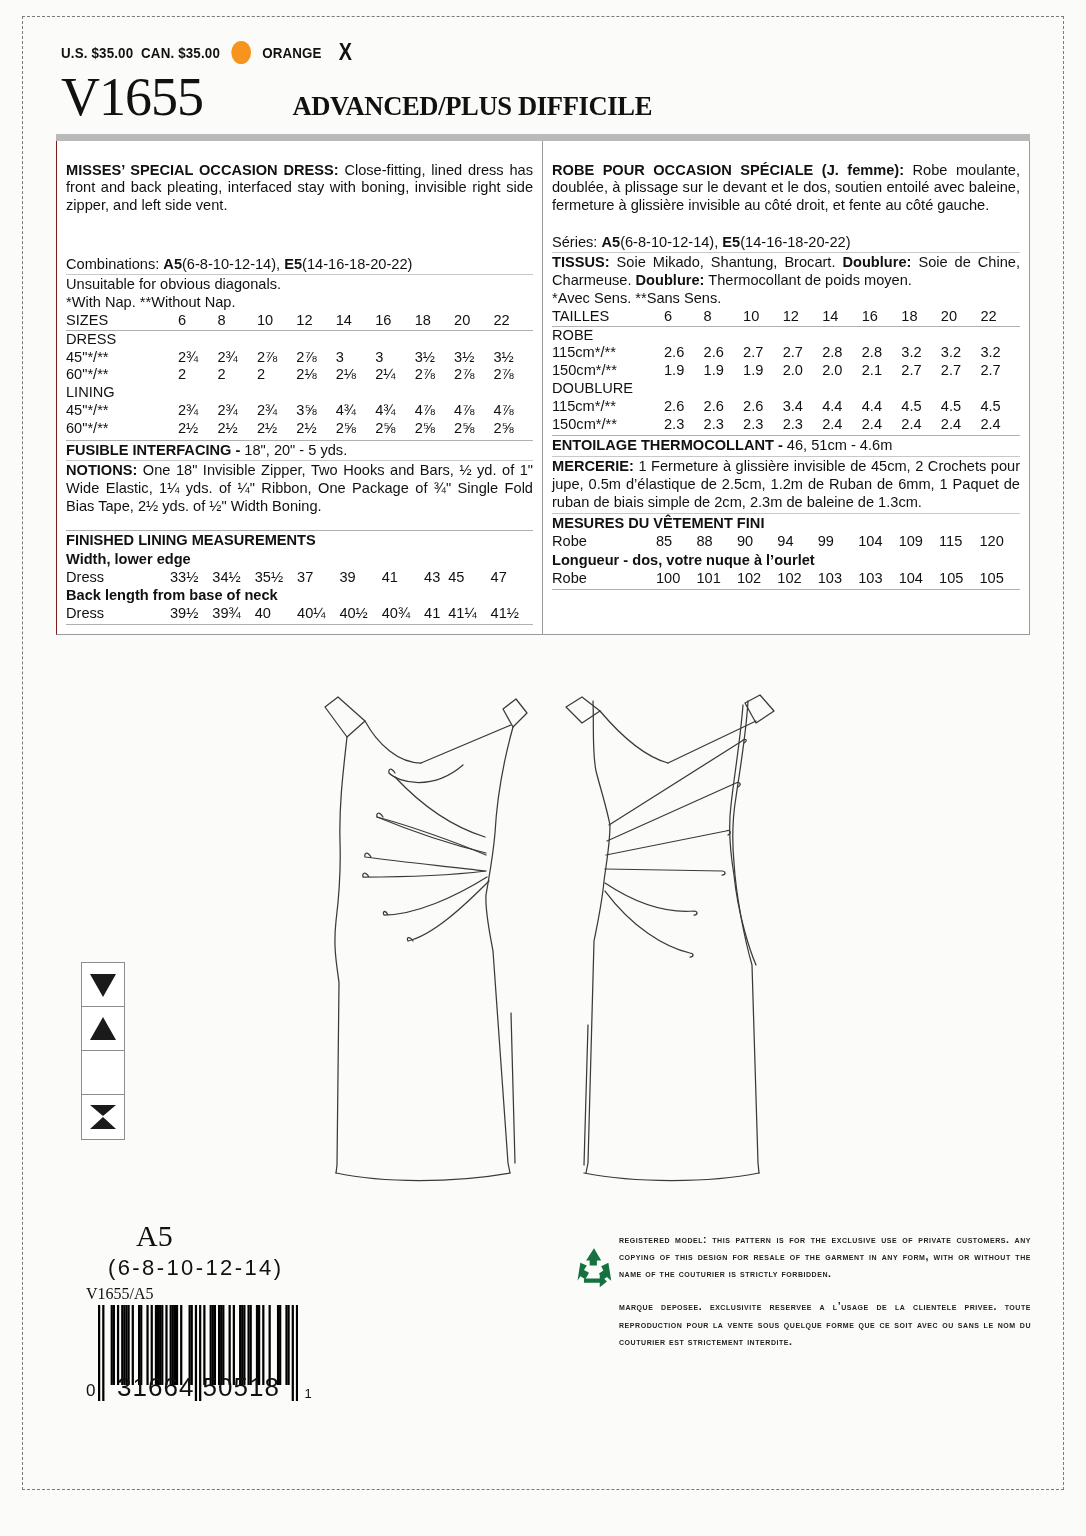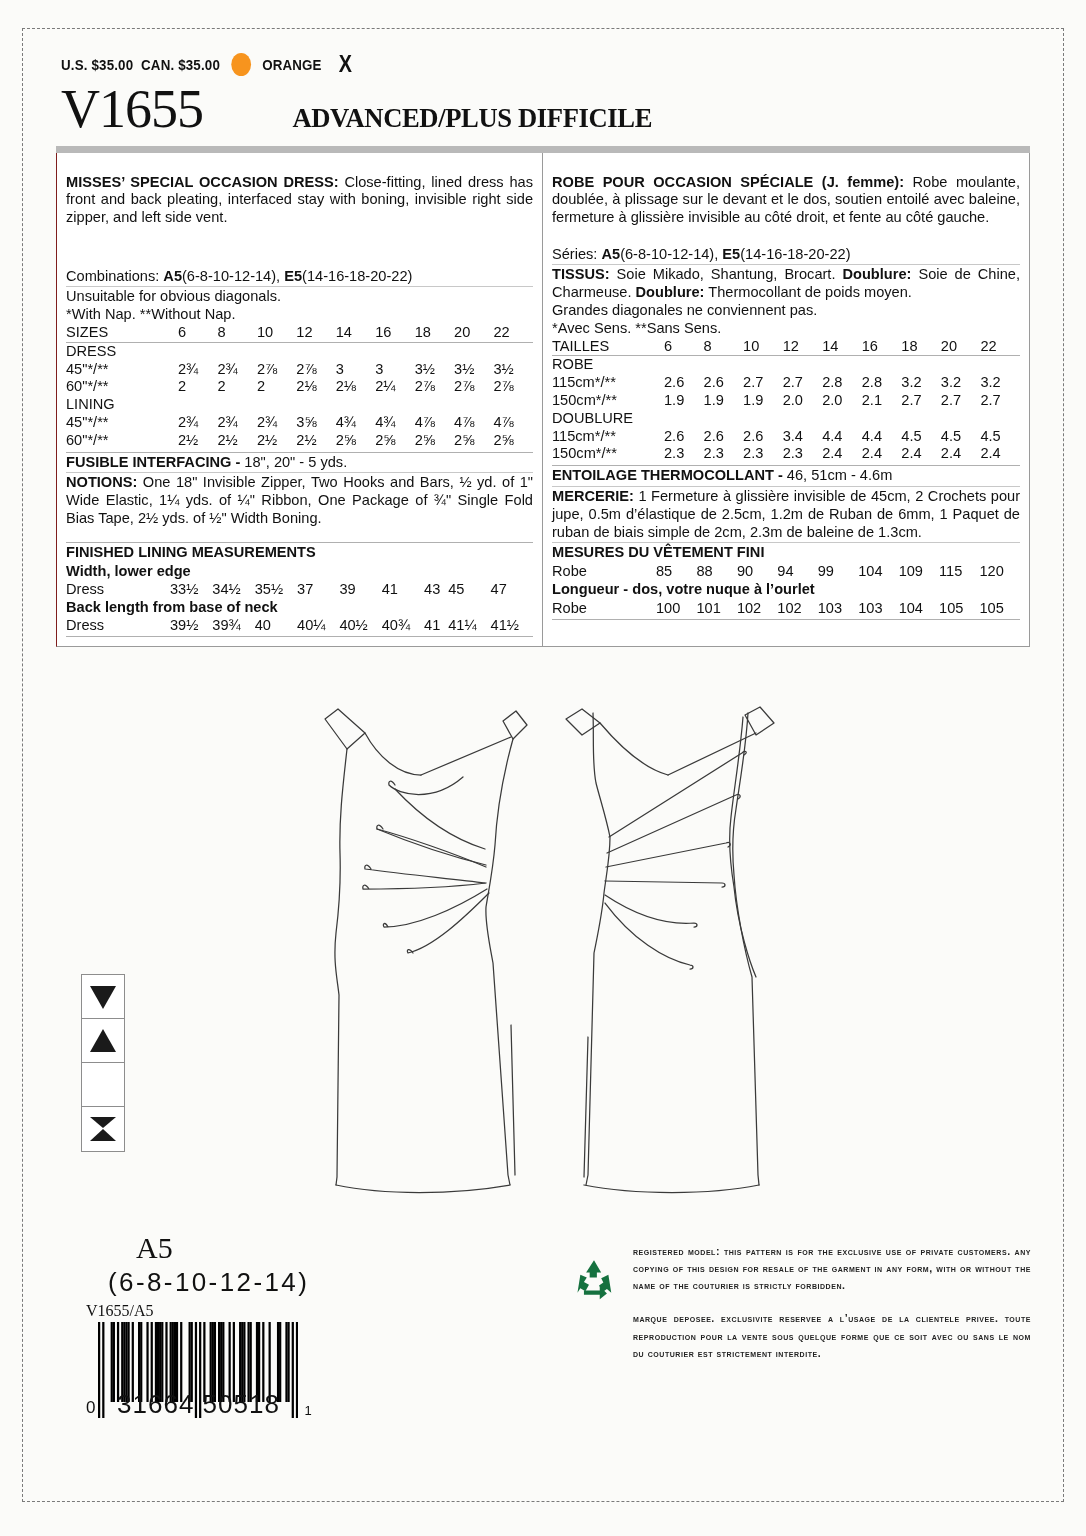--- a/index.html
+++ b/index.html
@@ -9,21 +9,21 @@
     background:#fbfbf9;
     font-family:"Liberation Sans", sans-serif;
     color:#111;
     position:relative;
     overflow:hidden;
   }
 
   
   #envelope {
     position:absolute;
-    left:22px; top:28px;
+    left:22px; top:16px;
     width:1042px; height:1474px;
     border:1px dashed #7a7a7a;
     background:#fbfbf9;
   }
 
   
   #header { padding:22px 0 0 38px; }
   .price-row {
     display:flex; align-items:center; gap:9px;
     font-family:"Liberation Sans", sans-serif;
@@ -107,36 +107,36 @@
   #symbol-key .cell:last-child { border-bottom:none; }
 
   
   #footer { position:absolute; left:0; right:0; bottom:0; height:270px; }
   #size-block { position:absolute; left:55px; top:0; width:330px; text-align:left; }
   #size-code {
     font-family:"Liberation Serif", serif; font-size:30px;
     margin-left:58px;
   }
   #size-range {
-    font-size:26px; letter-spacing:2.4px; margin-top:2px; margin-left:30px;
+    font-size:22px; letter-spacing:2.4px; margin-top:2px; margin-left:30px;
   }
   #barcode-label { font-family:"Liberation Serif", serif; font-size:16px; margin-top:4px; margin-left:8px; }
   #barcode-wrap { display:flex; align-items:flex-end; margin-top:2px; margin-left:8px; }
   #barcode-digit-left, #barcode-digit-right {
     font-size:17px; font-family:"Liberation Sans",sans-serif;
   }
   #barcode-digit-right { font-size:13px; margin-left:3px; }
   #barcode { position:relative; height:96px; margin:0 3px; }
   #barcode-digits {
     position:absolute; left:0; right:0; bottom:-2px;
     font-size:26px; letter-spacing:1px; text-align:center;
     background:transparent;
   }
 
-  #legal { position:absolute; left:548px; top:12px; width:460px; display:flex; gap:14px; }
+  #legal { position:absolute; left:548px; top:12px; width:460px; display:flex; }
   #recycle-icon { flex:0 0 auto; width:48px; padding-top:14px; }
   .legal-text {
     font-size:10.6px; font-weight:bold; letter-spacing:0.55px;
     line-height:1.62; text-align:justify; color:#222;
     font-variant:small-caps;
     text-transform:lowercase;
   }
   .legal-text.second { margin-top:16px; }
   .legal-block { flex:1; }
 </style>
@@ -306,21 +306,20 @@
       <div style="height:4px"></div>
 
       <div>
         <span>Séries: </span><b>A5</b><span>(6-8-10-12-14), </span><b>E5</b><span>(14-16-18-20-22)</span>
       </div>
       <div class="rule-thin"></div>
 
       <div class="desc">
         <b>TISSUS:</b><span> Soie Mikado, Shantung, Brocart. </span><b>Doublure:</b><span> Soie de Chine, Charmeuse. </span><b>Doublure:</b><span> Thermocollant de poids moyen.</span>
       </div>
-      <div>Grandes diagonales ne conviennent pas.</div>
       <div>*Avec Sens. **Sans Sens.</div>
 
       <table class="yard">
         <tbody>
             <tr class="hdr">
               <td class="lbl">TAILLES</td>
               <td class="num">6</td>
               <td class="num">8</td>
               <td class="num">10</td>
               <td class="num">12</td>

